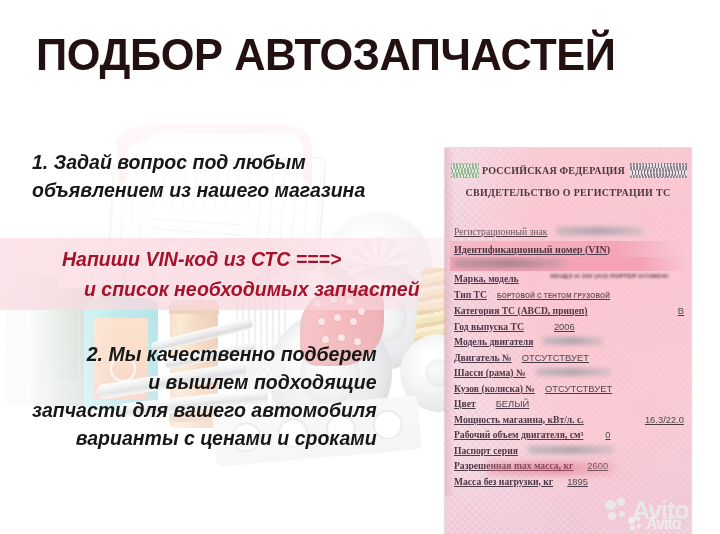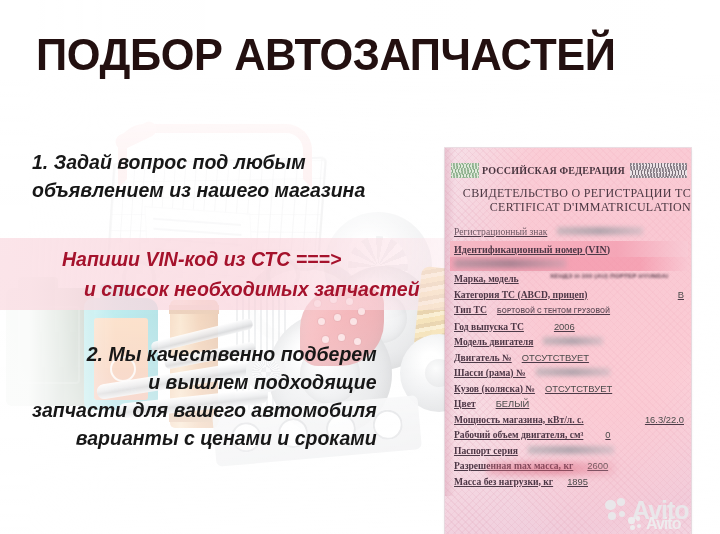--- a/index.html
+++ b/index.html
@@ -362,22 +362,22 @@
   .sts-country {
     flex: none;
     font-size: 10px; font-weight: bold;
     letter-spacing: .2px;
     color: #4a3640;
     padding: 0 3px;
     white-space: nowrap;
   }
   .sts-title {
     position: absolute; left: 0; right: 0; top: 38px;
-    text-align: right;
-    font-size: 12px; font-weight: normal;
+    text-align: center;
+    font-size: 10px; font-weight: bold;
     letter-spacing: .3px;
     line-height: 14px;
     color: #4b3742;
   }
   .sts-fields {
     position: absolute; left: 9px; right: 7px; top: 76px; text-decoration: underline;
   }
   .row {
     position: relative;
     display: flex; align-items: baseline;
@@ -570,21 +570,20 @@
     <div class="sts-left-seal"></div>
 
     <div class="sts-head">
       <div class="sts-guilloche-l"></div>
       <div class="sts-country">РОССИЙСКАЯ ФЕДЕРАЦИЯ</div>
       <div class="sts-guilloche-r"></div>
     </div>
 
     <div class="sts-title">
       <div>СВИДЕТЕЛЬСТВО О РЕГИСТРАЦИИ ТС</div>
-      <div>CERTIFICAT D'IMMATRICULATION</div>
     </div>
 
     <div class="sts-fields">
 
       <div class="row faint">
         <span class="lbl">Регистрационный знак</span>
         <span class="blur w86 right"></span>
       </div>
 
       <div class="row row-vin">
@@ -594,27 +593,27 @@
           <i></i>
         </div>
 
       <div class="row">
         <span class="lbl faint">Марка, модель</span>
         <span class="mark-blur">ХЕНДЭ Н-100 (АU) ПОРТЕР
 HYUNDAI</span>
       </div>
 
       <div class="row">
+        <span class="lbl faint">Тип ТС</span>
+        <span class="type-val">БОРТОВОЙ С ТЕНТОМ ГРУЗОВОЙ</span>
+      </div>
+
+      <div class="row">
         <span class="lbl">Категория ТС (ABCD, прицеп)</span>
         <span class="val right">B</span>
-      </div>
-
-      <div class="row">
-        <span class="lbl faint">Тип ТС</span>
-        <span class="type-val">БОРТОВОЙ С ТЕНТОМ ГРУЗОВОЙ</span>
       </div>
 
       <div class="row">
         <span class="lbl">Год выпуска ТС</span>
         <span class="val" style="margin-left:30px">2006</span>
       </div>
 
       <div class="row">
         <span class="lbl faint">Модель двигателя</span>
         <span class="blur w60"></span>

